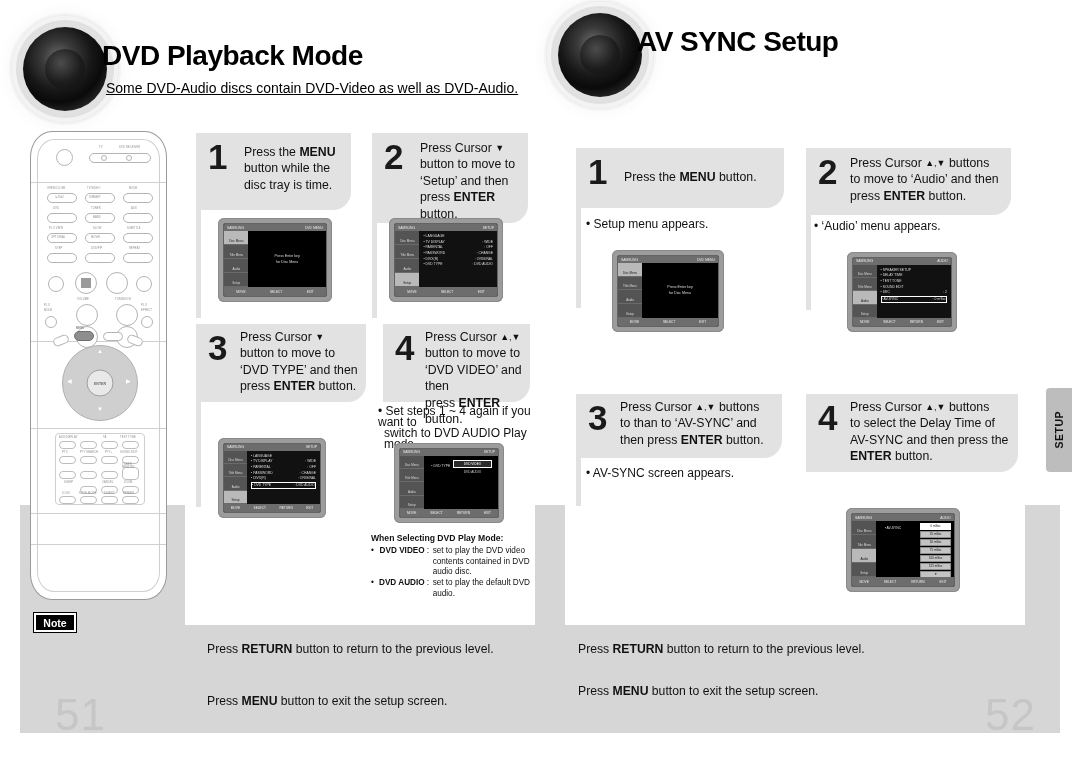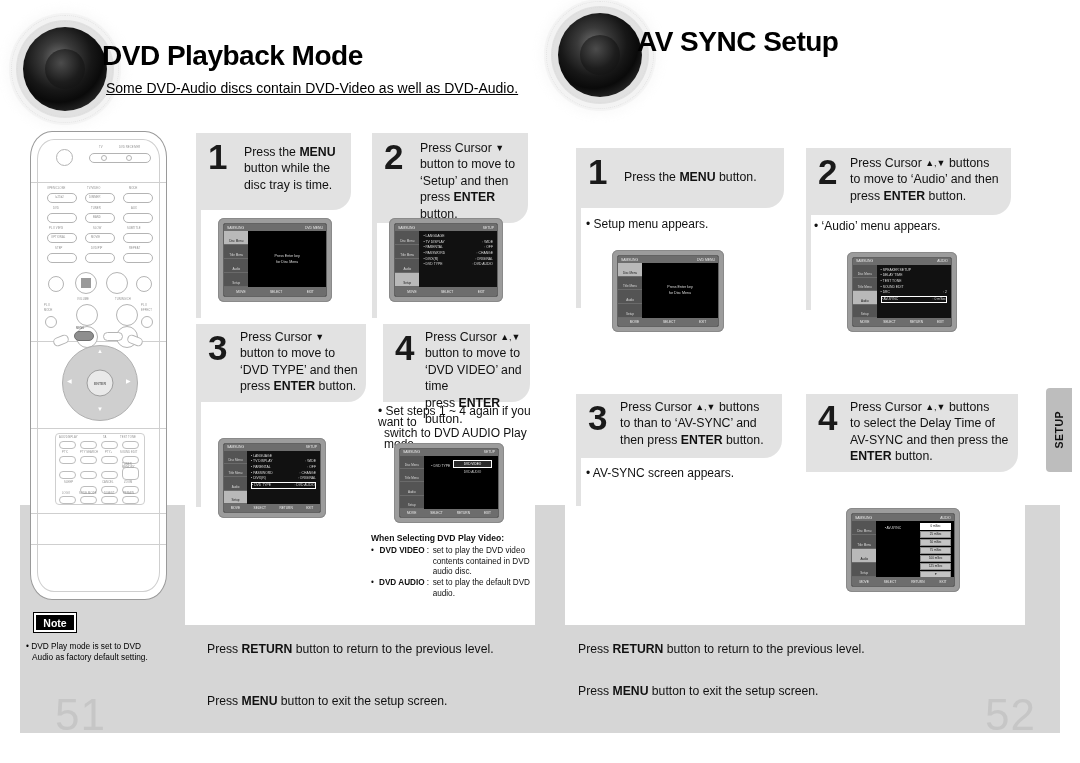--- a/index.html
+++ b/index.html
@@ -513,21 +513,21 @@
           <span>EXIT</span>
         </div>
     </div>
   </div>
 
   <div class="step" style="left:383px;top:324px;width:147px;height:78px">
     <div class="num">4</div>
     <div class="txt" style="left:42px;top:5px;width:104px">
       <div><span>Press Cursor</span> <span class="arrow">▲</span><span class="arrow">,</span><span class="arrow">▼</span></div>
       <div>button to move to</div>
-      <div>‘DVD VIDEO’ and time</div>
+      <div>‘DVD VIDEO’ and then</div>
       <div><span>press </span><b>ENTER</b><span> button.</span></div>
     </div>
   </div>
   <div class="note-bullet" style="left:378px;top:406px;width:156px">
     <div>• Set steps 1 ~ 4 again if you want to</div>
     <div style="padding-left:6px">switch to DVD AUDIO Play mode.</div>
   </div>
 
   <div class="tv" style="left:394px;top:443px;width:110px;height:80px">
     <div class="tv-screen">
@@ -548,21 +548,21 @@
       <div class="osd-bot">
           <span>MOVE</span>
           <span>SELECT</span>
           <span>RETURN</span>
           <span>EXIT</span>
         </div>
     </div>
   </div>
 
   <div class="whensel" style="left:371px;top:533px;width:165px">
-    <div class="hd">When Selecting DVD Play Video:</div>
+    <div class="hd">When Selecting DVD Play Mode:</div>
     <table>
       <tbody>
           <tr>
         <td style="width:8px">•</td>
         <td class="lab">DVD VIDEO</td>
         <td style="width:6px">:</td>
         <td>
           <span>set to play the DVD video</span><br>
           <span>contents contained in DVD</span><br>
           <span>audio disc.</span>
@@ -575,24 +575,20 @@
         <td>
           <span>set to play the default DVD</span><br>
           <span>audio.</span>
         </td>
       </tr>
     </tbody>
       </table>
   </div>
 
   <div class="note-badge">Note</div>
-  <div class="note-txt">
-    <div>• DVD Play mode is set to DVD</div>
-    <div style="padding-left:6px">Audio as factory default setting.</div>
-  </div>
 
   <div class="step" style="left:576px;top:148px;width:208px;height:60px">
     <div class="num">1</div>
     <div class="txt" style="left:48px;top:21px;width:155px">
       <div><span>Press the </span><b>MENU</b><span> button.</span></div>
     </div>
   </div>
   <div class="vdiv" style="left:576px;top:208px;width:5px;height:100px"></div>
   <div class="note-bullet" style="left:586px;top:219px;width:180px">• Setup menu appears.</div>
 

